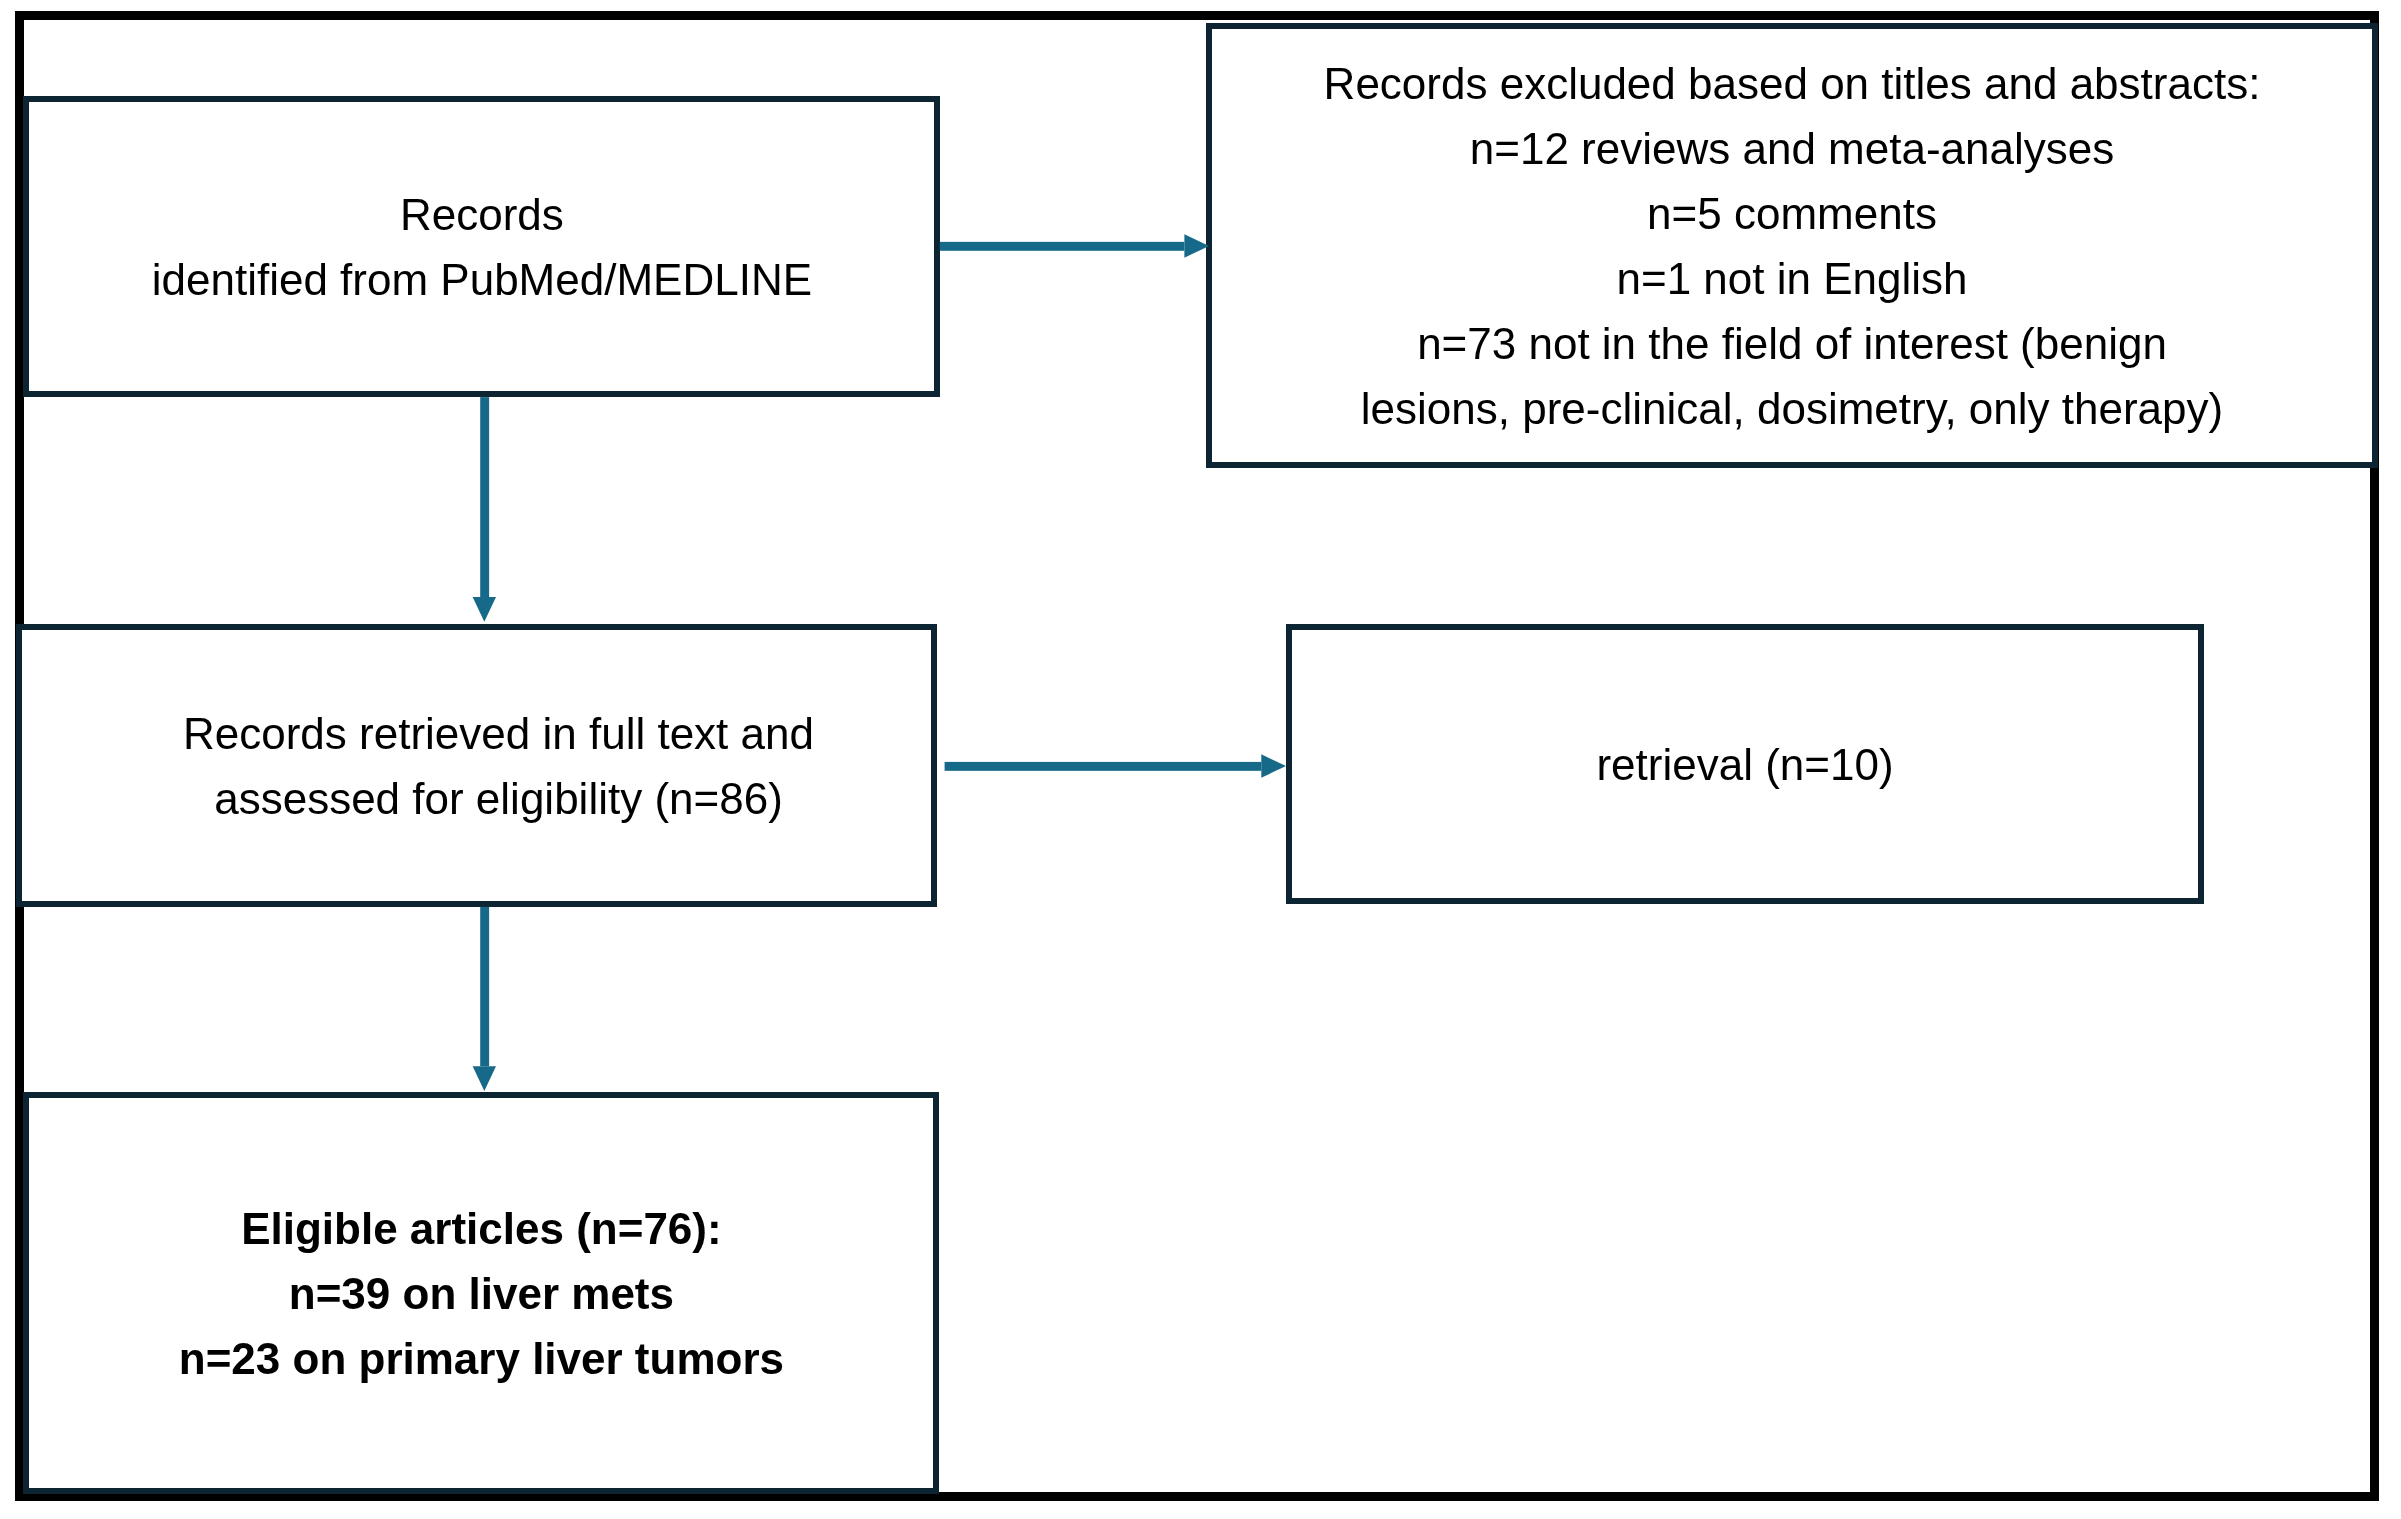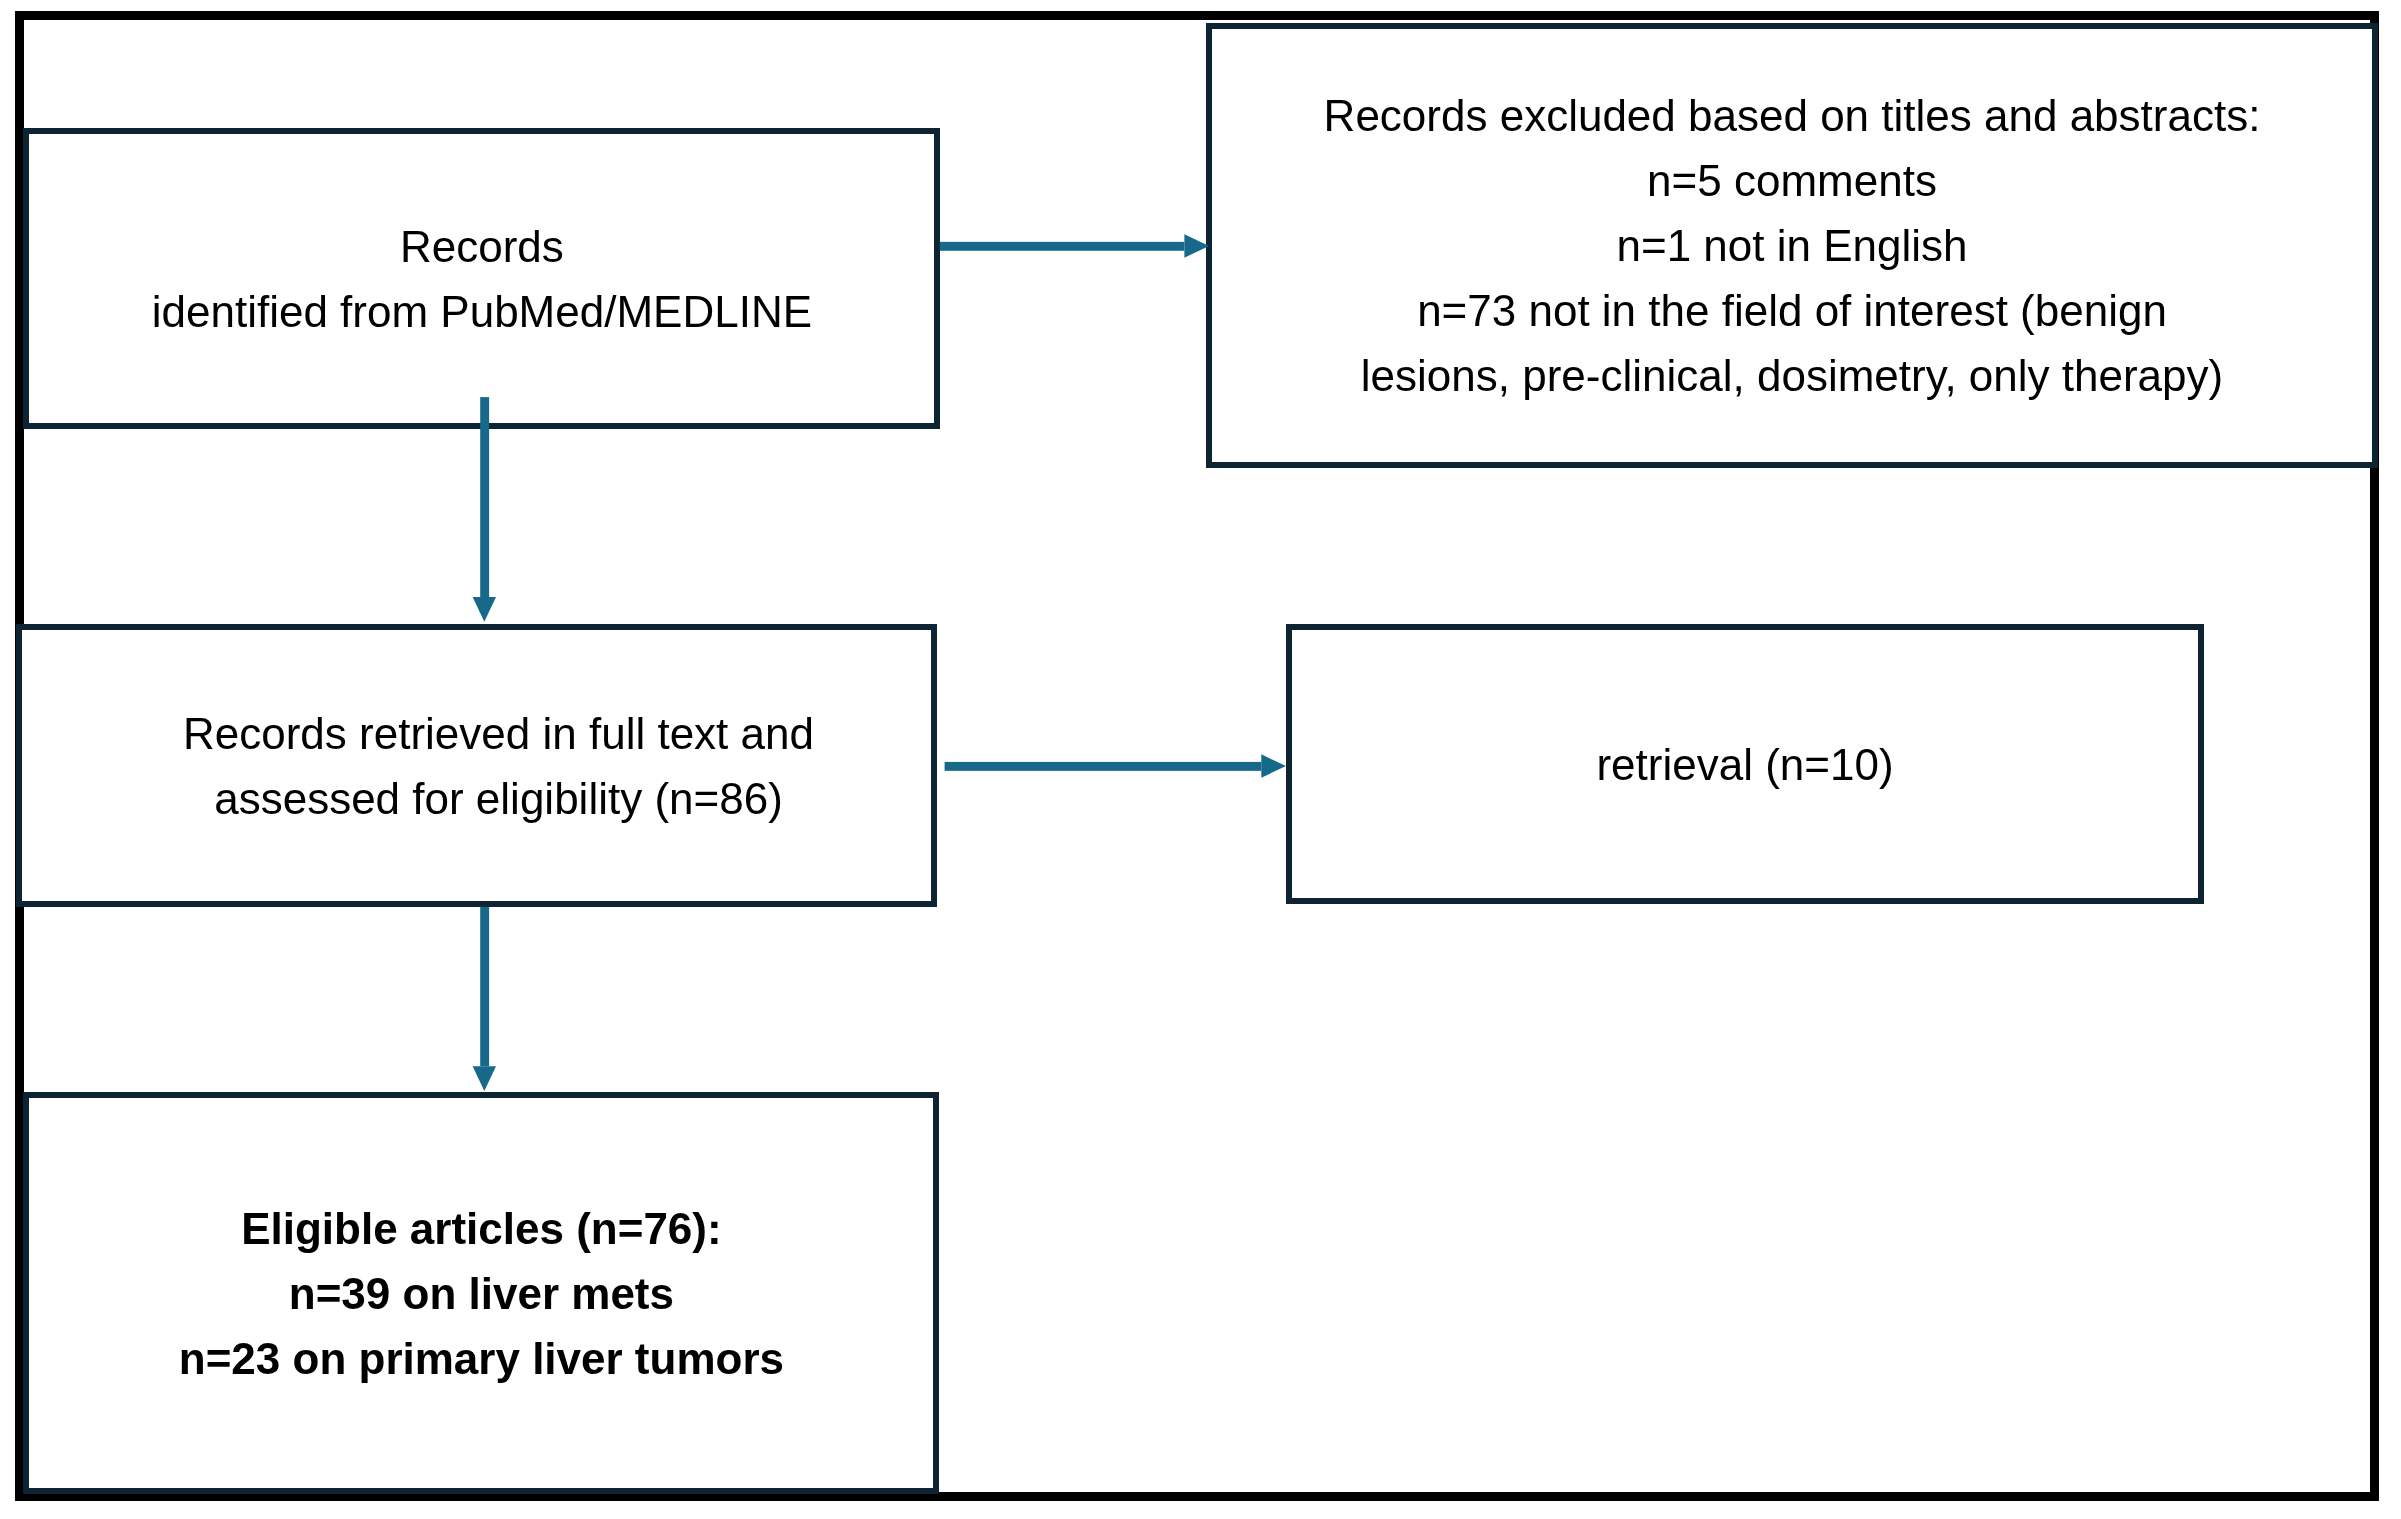--- a/index.html
+++ b/index.html
@@ -34,21 +34,21 @@
     flex-direction: column;
     justify-content: center;
     align-items: center;
     text-align: center;
     font-size: 44px;
     line-height: 65px;
   }
   .box .line {
     white-space: nowrap;
   }
-  #box-identification { left: 23.4px;   top: 96px;  width: 917px; height: 301px; margin-top: 32px; }
+  #box-identification { left: 23.4px;   top: 96px;  width: 917px; height: 301px; }
   #box-excluded-ta    { left: 1206px; top: 23px;   width: 1172px; height: 445px; }
   #box-fulltext       { left: 16px;   top: 624px;  width: 921px; height: 283px; padding-left: 44px; }
   #box-excluded-ft    { left: 1286px; top: 624px;  width: 918px; height: 280px; }
   #box-eligible       { left: 23.4px;   top: 1092px; width: 916px; height: 402px; font-weight: 700; }
   #arrow-layer {
     position: absolute;
     left: 0;
     top: 0;
     width: 2401px;
     height: 1519px;
@@ -62,20 +62,21 @@
 
   <div class="outer-frame"></div>
 
   <div class="box" id="box-identification">
     <div class="line">Records</div>
     <div class="line">identified from PubMed/MEDLINE</div>
   </div>
 
   <div class="box" id="box-excluded-ta">
     <div class="line">Records excluded based on titles and abstracts:</div>
+    <div class="line">n=12 reviews and meta-analyses</div>
     <div class="line">n=5 comments</div>
     <div class="line">n=1 not in English</div>
     <div class="line">n=73 not in the field of interest (benign</div>
     <div class="line">lesions, pre-clinical, dosimetry, only therapy)</div>
   </div>
 
   <div class="box" id="box-fulltext">
     <div class="line">Records retrieved in full text and</div>
     <div class="line">assessed for eligibility (n=86)</div>
   </div>

